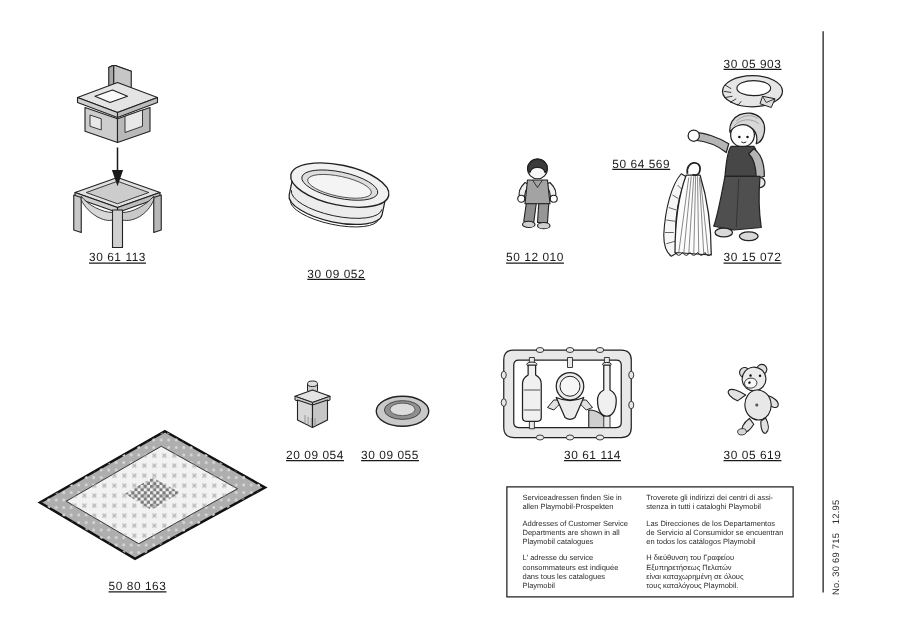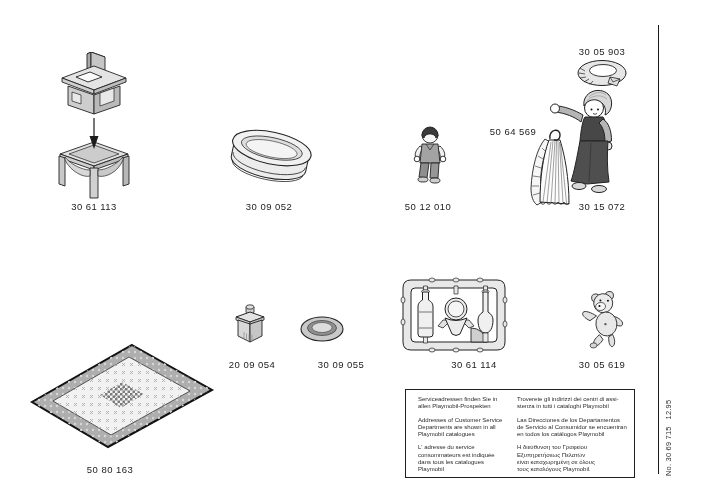--- a/index.html
+++ b/index.html
@@ -1,19 +1,19 @@
 <!DOCTYPE html>
 <html><head>
 <meta charset="utf-8">
 <style>
   html,body{margin:0;padding:0;background:#e8e8e8;}
   #page{position:relative;width:720px;height:504px;background:#ffffff;overflow:hidden;
         font-family:"Liberation Sans",sans-serif;}
   .part-label{position:absolute;font-size:9.5px;letter-spacing:.45px;color:#1b1b1b;
-        transform:translateX(-50%);white-space:nowrap;}
+        transform:translateX(-50%);white-space:nowrap;text-decoration:underline;}
   .illus{position:absolute;}
   #divider{position:absolute;left:658px;top:25px;width:1px;height:449px;background:#1a1a1a;}
   #vnote{position:absolute;left:632px;top:434px;width:74px;height:10px;
         transform:rotate(-90deg);transform-origin:center;
         font-size:7.5px;color:#2e2e2e;white-space:pre;letter-spacing:.2px;}
   #servicebox{position:absolute;left:405px;top:389px;width:230px;height:89px;
         border:1px solid #1f1f1f;box-sizing:border-box;background:#fff;}
   .svc-col{position:absolute;top:6px;font-size:6px;line-height:7.3px;color:#2b2b2b;}
   .svc-col p{margin:0 0 6px 0;white-space:pre-line;}
   #svc-left{left:12px;width:94px;}
@@ -64,21 +64,21 @@
   <svg class="illus" style="left:224px;top:120px" width="94" height="80" viewBox="0 0 94 80">
     <g transform="rotate(12 47 32)" stroke="#222" stroke-linejoin="round">
       <path d="M9,30 L9,44 A38,14 0 0 0 85,44 L85,30 Z" fill="#ececec" stroke-width="1"></path>
       <path d="M10,40 A37,13 0 0 0 84,40" fill="none" stroke-width="0.8"></path>
       <path d="M11,48 A36,12 0 0 0 83,48" fill="none" stroke-width="0.8"></path>
       <ellipse cx="47" cy="28" rx="40" ry="16" fill="#f1f1f1" stroke-width="1.1"></ellipse>
       <ellipse cx="47" cy="28" rx="31" ry="10.5" fill="#dddddd" stroke-width="0.8"></ellipse>
       <ellipse cx="47" cy="29" rx="26" ry="8" fill="#f4f4f4" stroke-width="0.6"></ellipse>
     </g>
   </svg>
-  <div class="part-label" style="left:269px;top:201px">30 09 052</div>
+  <div class="part-label" style="left:269px;top:214px">30 09 052</div>
 
   <svg class="illus" style="left:412px;top:124px" width="38" height="72" viewBox="0 0 38 72">
     <g stroke="#222" stroke-width="0.9" stroke-linejoin="round">
       <path d="M8,22 C4,26 2,30 4,34 L8,36 C7,31 9,26 12,24 Z" fill="#f0f0f0"></path>
       <path d="M28,22 C32,26 34,30 32,34 L28,36 C29,31 27,26 24,24 Z" fill="#f0f0f0"></path>
       <circle cx="18" cy="11" r="8" fill="#f7f7f7"></circle>
       <path d="M10,12 A8,8.5 0 1 1 26,12 L24,14 C23,8.5 13,8.5 12,14 Z" fill="#3b3b3b"></path>
       <polygon points="10,20 26,20 28,39 8,39" fill="#a3a3a3"></polygon>
       <path d="M14,20 L18,26 L22,20" fill="none" stroke-width="0.7"></path>
       <circle cx="5" cy="35" r="2.8" fill="#ffffff"></circle>
@@ -196,21 +196,21 @@
       </g>
     </g>
   </svg>
   <div class="part-label" style="left:252px;top:359px">20 09 054</div>
 
   <svg class="illus" style="left:299px;top:314px" width="46" height="30" viewBox="0 0 46 30">
     <ellipse cx="23" cy="15" rx="21" ry="12" fill="#c9c9c9" stroke="#222" stroke-width="1.1"></ellipse>
     <ellipse cx="23" cy="14" rx="14.5" ry="7.5" fill="#8f8f8f" stroke="#3a3a3a" stroke-width="0.7"></ellipse>
     <ellipse cx="23" cy="13.5" rx="10" ry="5" fill="#dcdcdc" stroke="#444" stroke-width="0.6"></ellipse>
   </svg>
-  <div class="part-label" style="left:341px;top:359px">30 09 055</div>
+  <div class="part-label" style="left:312px;top:359px">30 09 055</div>
 
   <svg class="illus" style="left:399px;top:276px" width="110" height="80" viewBox="0 0 110 80">
     <g stroke="#222" stroke-linejoin="round">
       <path fill-rule="evenodd" fill="#e8e8e8" stroke-width="1" d="M12,4 H98 Q106,4 106,12 V66 Q106,74 98,74 H12 Q4,74 4,66 V12 Q4,4 12,4 Z
            M16,12 H94 Q98,12 98,16 V62 Q98,66 94,66 H16 Q12,66 12,62 V16 Q12,12 16,12 Z"></path>
       <g fill="#e8e8e8" stroke-width="0.7">
         <ellipse cx="33" cy="4" rx="3" ry="2"></ellipse>
           <ellipse cx="57" cy="4" rx="3" ry="2"></ellipse>
         <ellipse cx="81" cy="4" rx="3" ry="2"></ellipse>
           <ellipse cx="4" cy="24" rx="2" ry="3"></ellipse>

